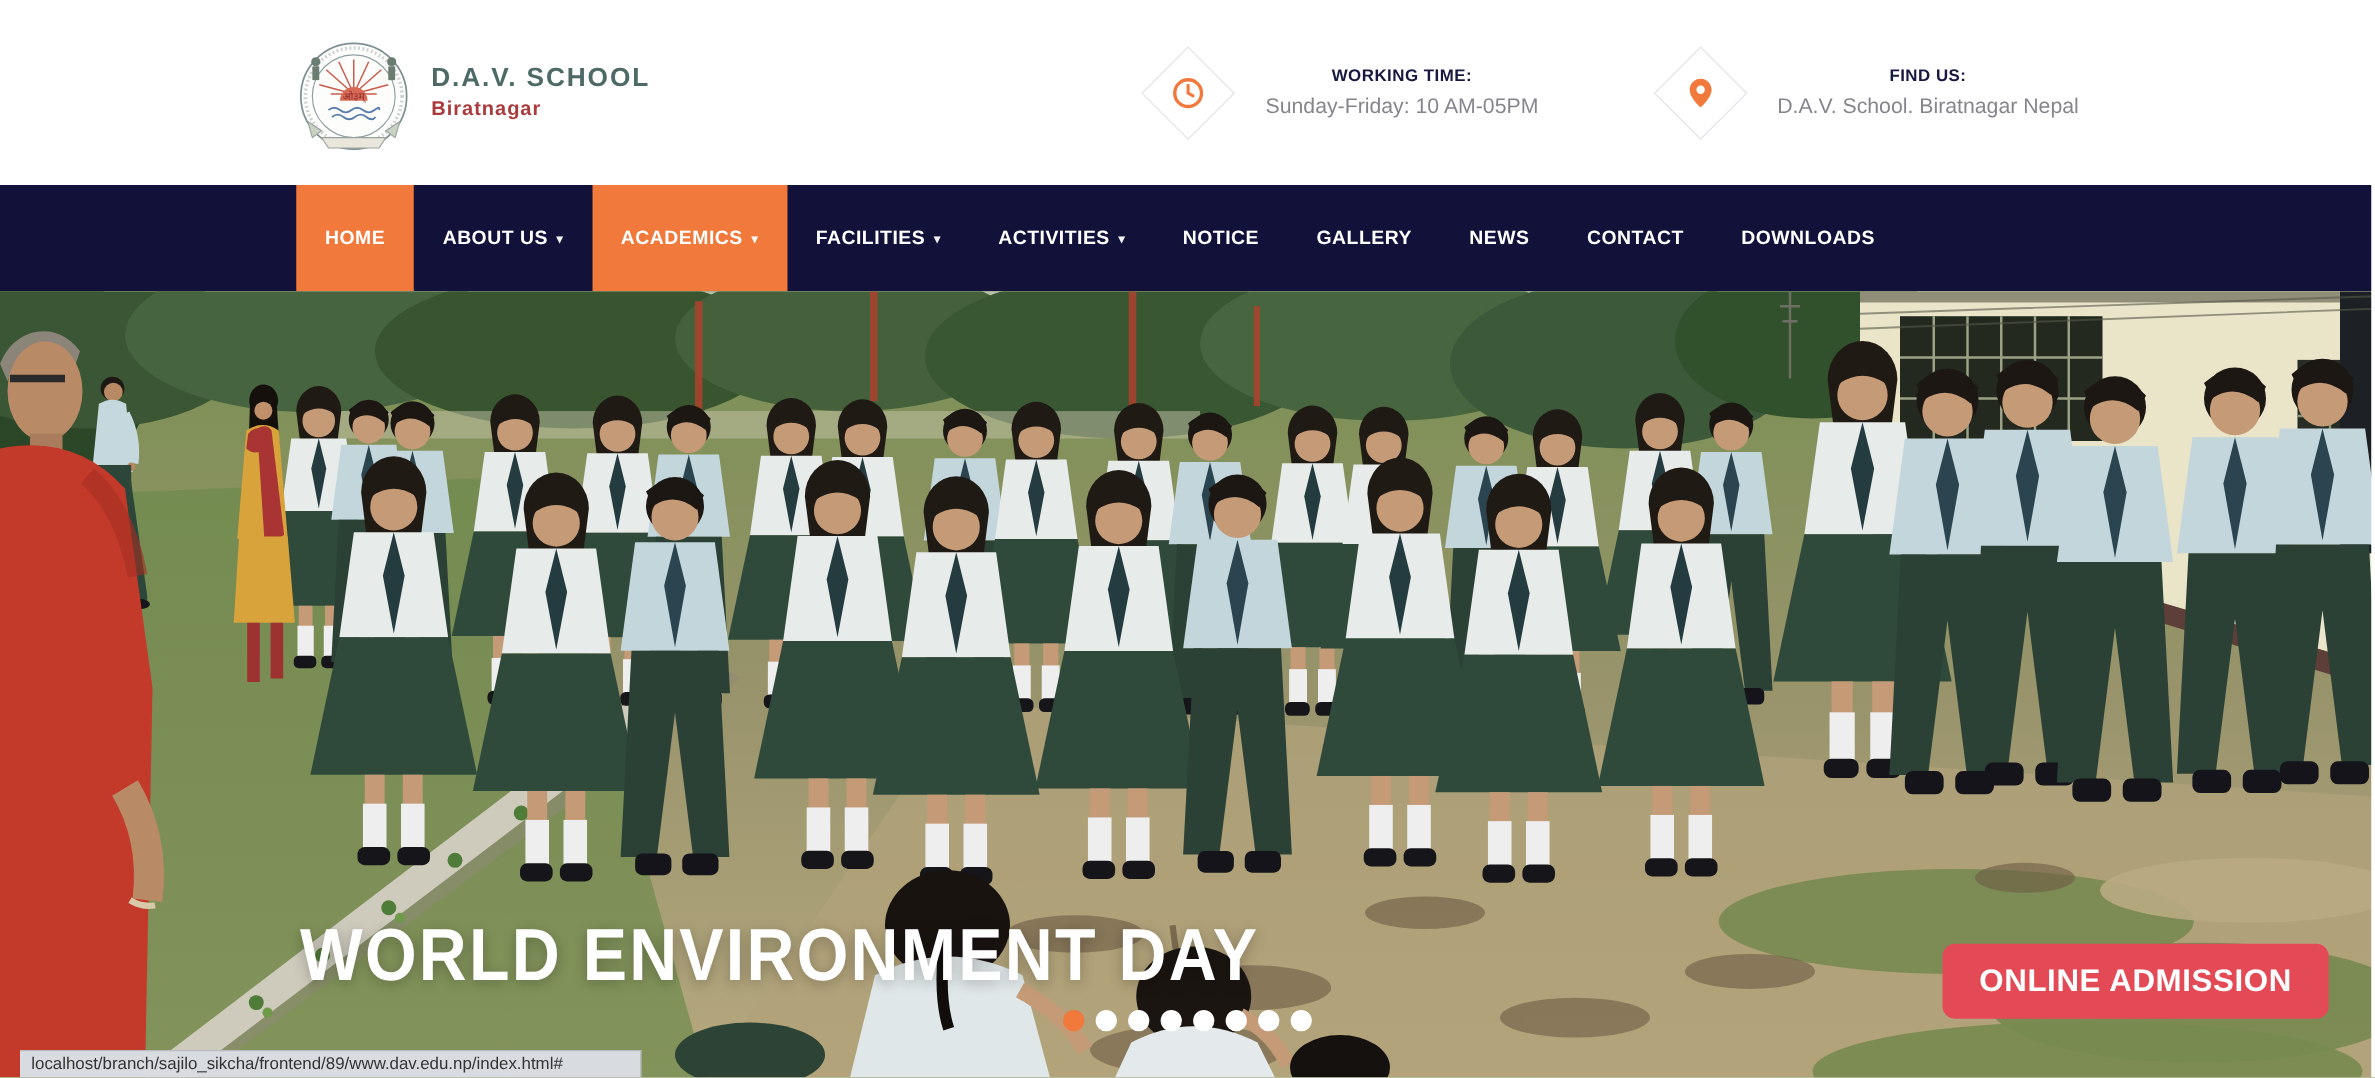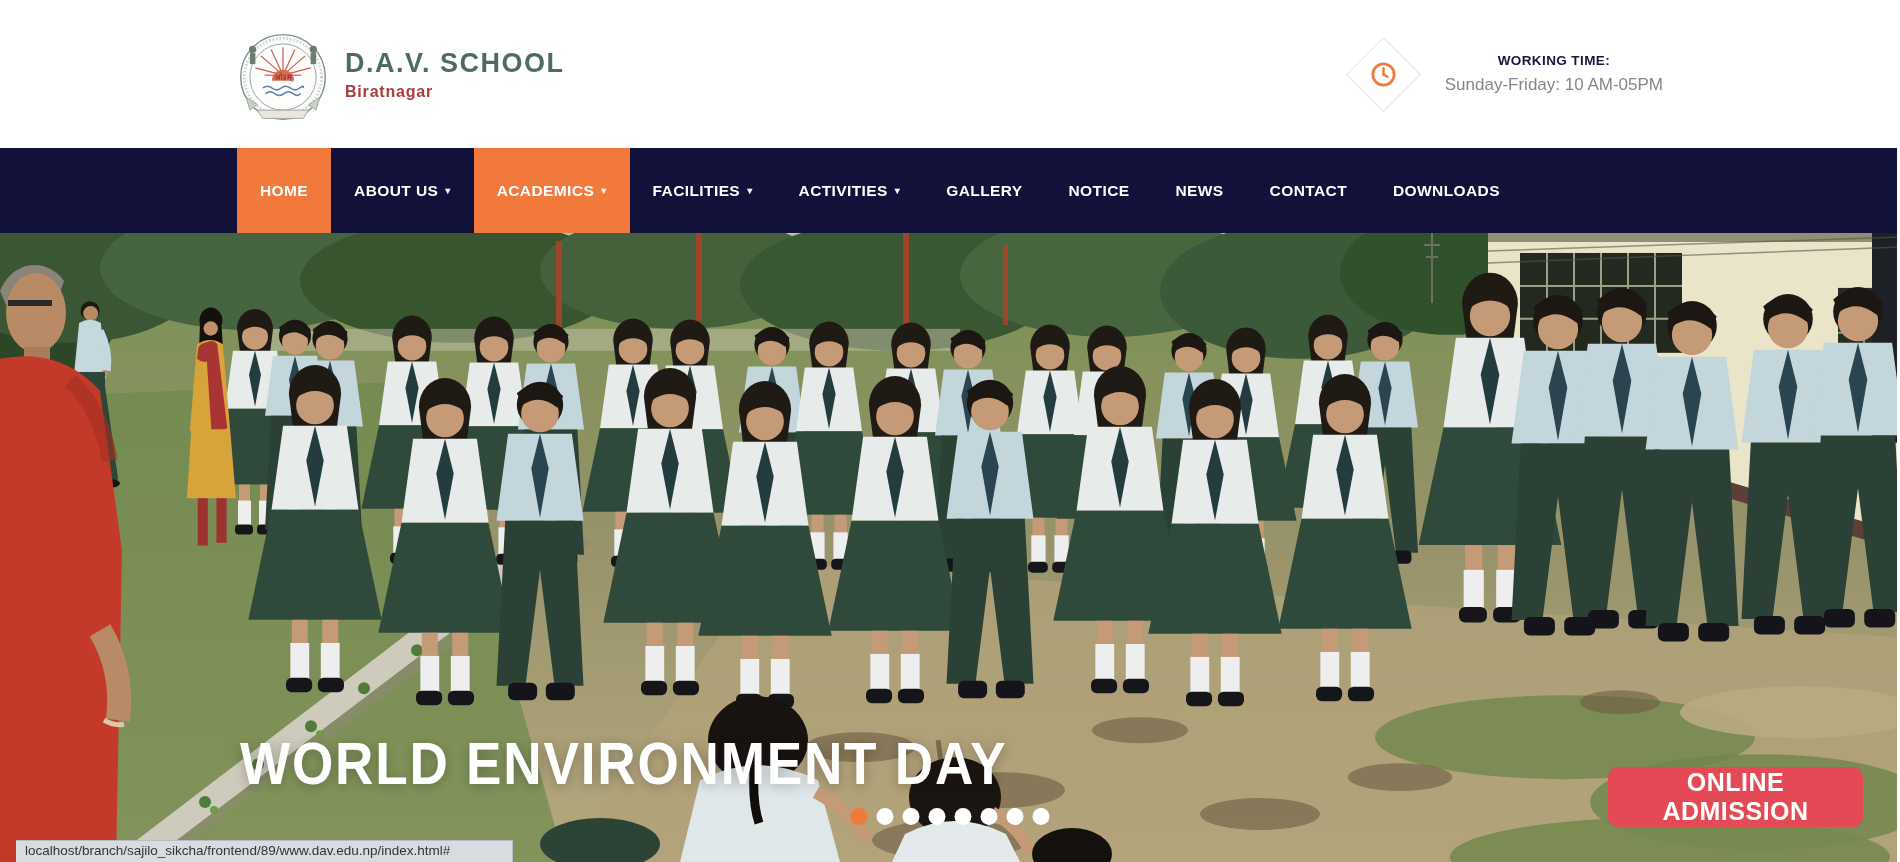--- a/index.html
+++ b/index.html
@@ -11,21 +11,21 @@
   body{
     width:1900px;height:862px;overflow:hidden;position:relative;background:#fff;
     font-family:"Liberation Sans", sans-serif;
   }
   .container{width:1426px;margin:0 auto;}
   
   .topbar{height:148px;background:#fff;}
   .topbar-inner{display:flex;align-items:center;height:100%;}
   .brand{display:flex;align-items:center;gap:16px;text-decoration:none;cursor:pointer;}
   .logo{width:92px;height:92px;margin-top:6px;flex:none;}
-  .brand-name{font-size:27px;font-weight:700;color:var(--name-green);letter-spacing:1.5px;}
+  .brand-name{font-size:21px;font-weight:700;color:var(--name-green);letter-spacing:1.5px;}
   .brand-sub{font-size:16px;font-weight:700;color:var(--loc-red);letter-spacing:.8px;margin-top:4px;}
   .info-blocks{margin-left:auto;display:flex;gap:92px;align-items:center;text-align:center;}
   .info{display:flex;align-items:center;gap:24px;}
   .diamond{
     width:53px;height:53px;border:1px solid #e4e4e9;background:#fff;
     transform:rotate(45deg);display:flex;align-items:center;justify-content:center;
     margin:11px;flex:none;
   }
   .diamond svg{transform:rotate(-45deg);display:block;}
   .info-label{font-size:13.5px;font-weight:700;color:#17173f;letter-spacing:.4px;margin-bottom:7px;}
@@ -44,21 +44,21 @@
   .scene{position:absolute;left:0;top:0;width:100%;height:100%;display:block;}
   .hero-title{
     position:absolute;left:240px;top:497px;margin:0;color:#fff;font-size:59px;font-weight:700;
     letter-spacing:2px;transform:scaleX(.9);transform-origin:left center;white-space:nowrap;
     text-shadow:0 2px 12px rgba(0,0,0,.25);
   }
   .dots{position:absolute;left:50%;transform:translateX(-50%);bottom:37px;display:flex;gap:9px;}
   .dot{width:17px;height:17px;border-radius:50%;border:none;background:#fff;padding:0;cursor:pointer;}
   .dot.active{background:var(--accent);}
   .admission-btn{
-    position:absolute;right:37px;bottom:35px;width:255px;height:60px;background:var(--red);
+    position:absolute;right:37px;bottom:47px;width:309px;height:60px;background:var(--red);
     color:#fff;border:none;border-radius:10px;font-family:inherit;font-size:25px;font-weight:700;
     letter-spacing:.5px;cursor:pointer;
   }
   .status-bar{
     position:absolute;left:16px;bottom:0;width:497px;height:22px;background:#d8dbe0;
     border:1px solid #b9bcc2;border-left:none;border-bottom:none;
     font-size:13.5px;color:#333;line-height:20px;padding:0 9px;white-space:nowrap;overflow:hidden;z-index:9;
   }
   .edge{position:absolute;right:0;top:148px;width:3px;height:714px;background:#fff;z-index:8;}
 </style>
@@ -106,20 +106,32 @@
           <svg width="27" height="27" viewBox="0 0 24 24">
             <circle cx="12" cy="12" r="9.5" fill="none" stroke="#F0793B" stroke-width="2.4"></circle>
             <path d="M12 6.5 V12 L15.5 14" fill="none" stroke="#F0793B" stroke-width="2.2" stroke-linecap="round"></path>
           </svg>
         </div>
         <div class="info-text">
           <div class="info-label">WORKING TIME:</div>
           <div class="info-value">Sunday-Friday: 10 AM-05PM</div>
         </div>
       </div>
+      <div class="info">
+        <div class="diamond">
+          <svg width="27" height="27" viewBox="0 0 24 24">
+            <path d="M12 1.8 C7.7 1.8 4.2 5.3 4.2 9.6 c0 5.8 7.8 12.6 7.8 12.6 s7.8 -6.8 7.8 -12.6 c0 -4.3 -3.5 -7.8 -7.8 -7.8 z" fill="#F0793B"></path>
+            <circle cx="12" cy="9.6" r="3" fill="#fff"></circle>
+          </svg>
+        </div>
+        <div class="info-text">
+          <div class="info-label">FIND US:</div>
+          <div class="info-value">D.A.V. School. Biratnagar Nepal</div>
+        </div>
+      </div>
     </div>
   </div>
 </header>
 
 <nav class="mainnav">
   <div class="container nav-inner" id="nav-items">
       <a class="nav-item hl" href="#">
         <span>HOME</span>
       </a>
       <a class="nav-item" href="#">
@@ -132,24 +144,24 @@
       </a>
       <a class="nav-item" href="#">
         <span>FACILITIES</span>
         <span class="caret">▾</span>
       </a>
       <a class="nav-item" href="#">
         <span>ACTIVITIES</span>
         <span class="caret">▾</span>
       </a>
       <a class="nav-item" href="#">
+        <span>NOTICE</span>
+      </a>
+      <a class="nav-item" href="#">
         <span>GALLERY</span>
-      </a>
-      <a class="nav-item" href="#">
-        <span>NOTICE</span>
       </a>
       <a class="nav-item" href="#">
         <span>NEWS</span>
       </a>
       <a class="nav-item" href="#">
         <span>CONTACT</span>
       </a>
       <a class="nav-item" href="#">
         <span>DOWNLOADS</span>
       </a>

